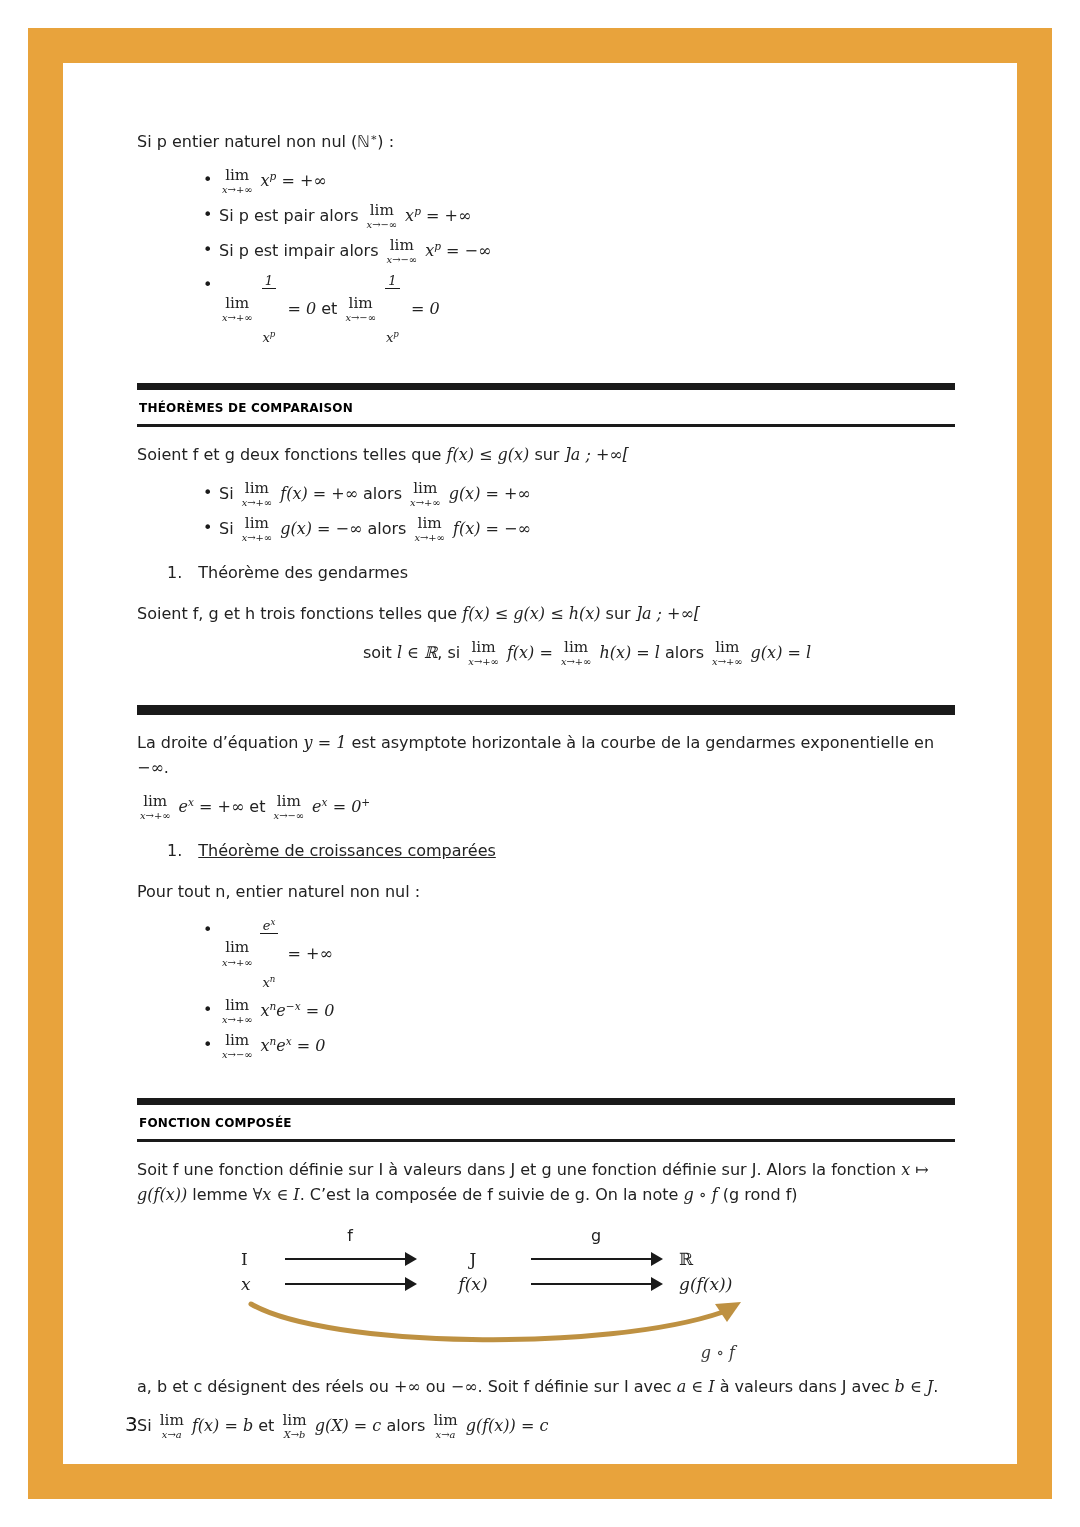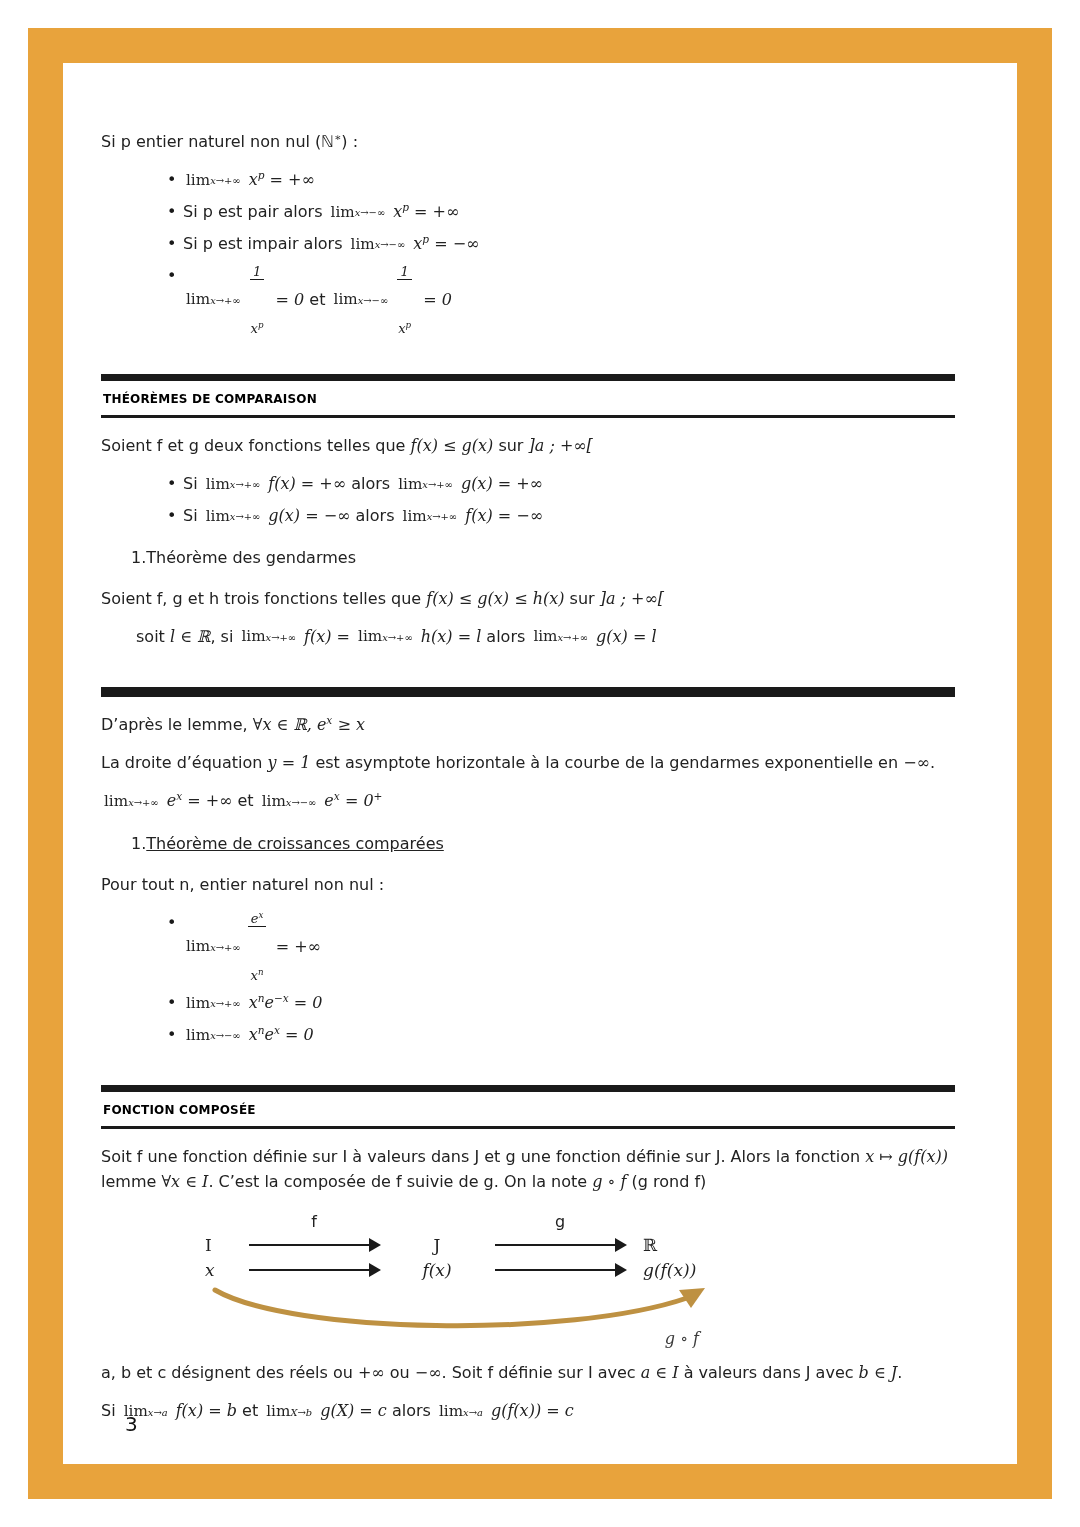--- a/index.html
+++ b/index.html
@@ -8,43 +8,43 @@
     font-family:"DejaVu Sans","Liberation Sans",sans-serif;
     color:var(--text,#222222);
   }
   .frame{
     position:absolute;left:28px;top:28px;right:28px;bottom:28px;
     background:var(--frame,#E8A33C);
     padding:35px;box-sizing:border-box;
   }
   .page{
     background:#ffffff;width:100%;height:100%;box-sizing:border-box;
-    padding:54px 62px 40px 38px;position:relative;overflow:hidden;
+    padding:54px 62px 40px 74px;position:relative;overflow:hidden;
   }
   .para{margin:13px 0;font-size:16px;line-height:1.55;}
   .tx{font-family:"DejaVu Sans","Liberation Sans",sans-serif;}
   .mt{font-family:"DejaVu Serif","Liberation Serif",serif;font-style:italic;}
   sup.msup{font-family:"DejaVu Serif","Liberation Serif",serif;font-style:italic;font-size:0.66em;line-height:0;}
-  .lim{display:inline-flex;flex-direction:row;align-items:center;vertical-align:middle;line-height:1;margin:0 3px;}
+  .lim{display:inline-flex;flex-direction:column;align-items:center;vertical-align:middle;line-height:1;margin:0 3px;}
   .lim-word{font-family:"DejaVu Serif","Liberation Serif",serif;font-size:0.95em;}
   .lim-sub{font-family:"DejaVu Serif","Liberation Serif",serif;font-style:italic;font-size:0.62em;margin-top:2px;white-space:nowrap;}
   .frac{display:inline-flex;flex-direction:column;align-items:center;vertical-align:middle;line-height:1.15;margin:0 4px;font-size:0.82em;}
   .frac .num{padding:0 3px;border-bottom:1px solid var(--ink,#1A1A1A);}
   .frac .den{padding:0 3px;margin-top:41px;}
   ul.bullets{list-style:none;margin:4px 0 6px 0;padding:0 0 0 66px;}
   ul.bullets li{position:relative;padding-left:16px;margin:8px 0;font-size:16px;line-height:1.5;}
   ul.bullets li::before{content:"•";position:absolute;left:0;top:0;color:var(--ink,#1A1A1A);}
   section{margin-top:38px;}
   .bar-thick{height:7px;background:var(--ink,#1A1A1A);}
   .bar-thin{height:3px;background:var(--ink,#1A1A1A);margin-bottom:16px;}
   h2{font-size:12px;font-weight:bold;margin:11px 0 9px 2px;color:#000;letter-spacing:0.2px;}
   .numbered{margin:20px 0 20px 30px;font-size:16px;}
-  .numbered .lbl{margin-left:0;}
+  .numbered .lbl{margin-left:16px;}
   .numbered.ul .lbl{text-decoration:underline;text-align:right;}
-  .indent{margin-left:35px;}
+  .indent{margin-left:82px;text-align:center;}
   
   .diagram{margin:20px 0 4px 104px;width:600px;}
   .dg{display:grid;grid-template-columns:34px 150px 96px 150px 160px;align-items:center;row-gap:5px;}
   .dg .fl{text-align:center;font-size:16px;line-height:1;}
   .dg .set{font-family:"DejaVu Serif","Liberation Serif",serif;font-size:17px;}
   .dg .it{font-style:italic;}
   .dg .ctr{text-align:center;}
   .dg .rt{padding-left:8px;}
   .harrow{height:2px;background:var(--ink,#1A1A1A);position:relative;margin:0 10px;align-self:center;}
   .harrow::after{content:"";position:absolute;right:-2px;top:-6px;width:0;height:0;
@@ -124,21 +124,20 @@
             <span class="lim-sub">x→+∞</span>
           </span><span class="mt"> h(x) = l</span><span class="tx"> alors </span><span class="lim">
             <span class="lim-word">lim</span>
             <span class="lim-sub">x→+∞</span>
           </span><span class="mt"> g(x) = l</span></p>
     </section>
 
     <section>
       <div class="bar-thick"></div>
       <div class="bar-thin"></div>
-      <p class="para"><span class="tx">D’après le lemme, </span><span class="mt">∀x ∈ ℝ, e</span><sup class="msup">x</sup><span class="mt"> ≥ x</span></p>
       <p class="para"><span class="tx">La droite d’équation </span><span class="mt">y = 1</span><span class="tx"> est asymptote horizontale à la courbe de la gendarmes exponentielle en </span><span class="mt">−∞</span><span class="tx">.</span></p>
       <p class="para"><span class="lim">
             <span class="lim-word">lim</span>
             <span class="lim-sub">x→+∞</span>
           </span><span class="mt"> e</span><sup class="msup">x</sup><span class="mt"> = +∞</span><span class="tx"> et </span><span class="lim">
             <span class="lim-word">lim</span>
             <span class="lim-sub">x→−∞</span>
           </span><span class="mt"> e</span><sup class="msup">x</sup><span class="mt"> = 0</span><sup class="msup">+</sup></p>
       <div class="numbered ul">
         <span>1.</span><span class="lbl">Théorème de croissances comparées</span>

